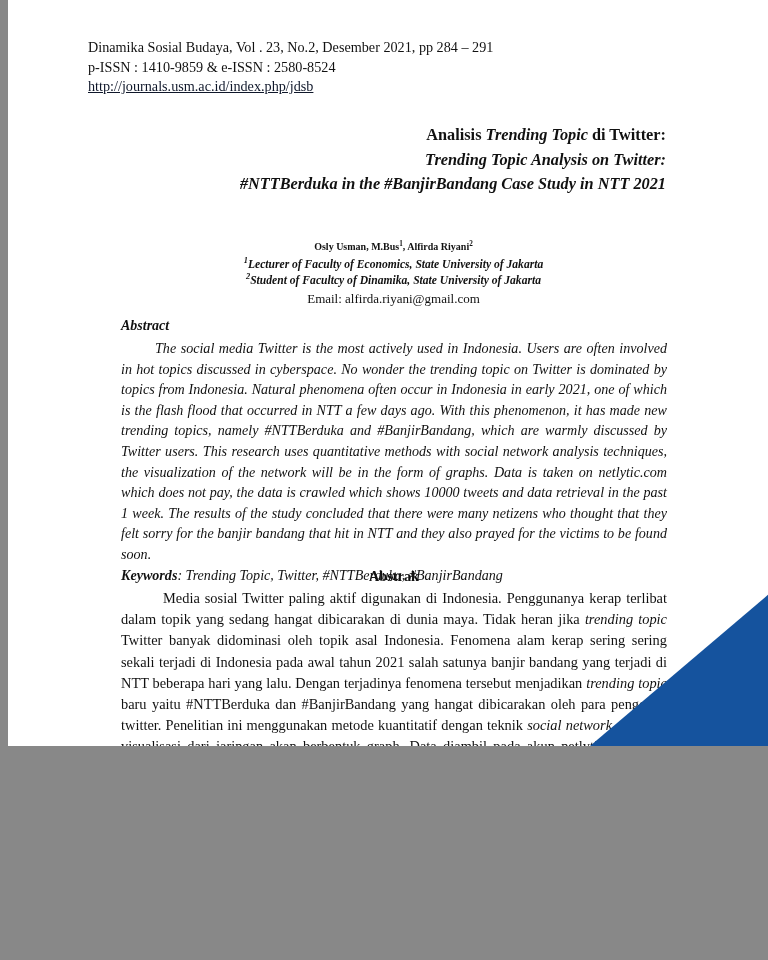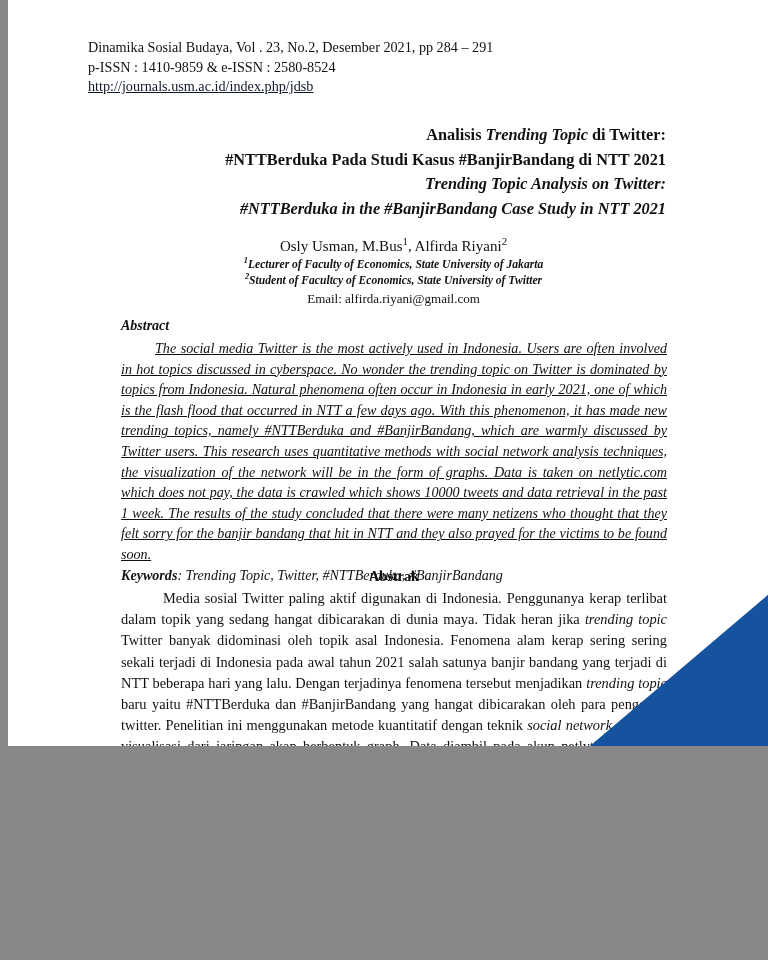--- a/index.html
+++ b/index.html
@@ -49,22 +49,22 @@
 
   
   .authors {
     position: absolute;
     left: 113px;
     top: 236px;
     width: 545px;
     text-align: center;
   }
   .author-names {
-    font-weight: normal;
-    font-size: 15px;
+    font-weight: bold;
+    font-size: 10px;
     line-height: 21px;
   }
   .affil {
     font-style: italic;
     font-weight: bold;
     font-size: 11.6px;
     line-height: 15.5px;
   }
   .email {
     font-size: 13px;
@@ -87,21 +87,20 @@
     top: 316px;
     width: 546px;
   }
   .abstract-body {
     font-style: italic;
     font-size: 14.1px;
     line-height: 20.6px;
     text-align: justify;
     text-indent: 34px;
     margin-top: 2px;
-    text-decoration: underline;
   }
   .keywords-line {
     font-style: italic;
     font-size: 14.1px;
     line-height: 20.6px;
     text-align: left;
   }
   .keywords-line b { font-weight: bold; font-style: italic; }
 
   
@@ -159,29 +158,28 @@
 <div class="page">
 
   <div class="journal-header">
     <div>Dinamika Sosial Budaya, Vol . 23, No.2, Desember 2021, pp 284 – 291</div>
     <div>p-ISSN : 1410-9859 &amp; e-ISSN : 2580-8524</div>
     <div><a class="journal-url" href="#">http://journals.usm.ac.id/index.php/jdsb</a></div>
   </div>
 
   <div class="title-block">
     <div><span>Analisis </span><span class="ital">Trending Topic</span><span> di Twitter:</span></div>
-    <div>#NTTBerduka Pada Studi Kasus #BanjirBandang di NTT 2021</div>
     <div class="title-en">Trending Topic Analysis on Twitter:</div>
     <div class="title-en">#NTTBerduka in the #BanjirBandang Case Study in NTT 2021</div>
   </div>
 
   <div class="authors">
     <div class="author-names"><span>Osly Usman, M.Bus</span><sup>1</sup><span>, Alfirda Riyani</span><sup>2</sup></div>
     <div class="affil"><sup>1</sup><span>Lecturer of Faculty of Economics, State University of Jakarta</span></div>
-    <div class="affil"><sup>2</sup><span>Student of Facultcy of Economics, State University of Twitter</span></div>
+    <div class="affil"><sup>2</sup><span>Student of Facultcy of Dinamika, State University of Jakarta</span></div>
     <div class="email">Email: alfirda.riyani@gmail.com</div>
   </div>
 
   <div class="abstract-section">
     <div class="abstract-heading">Abstract</div>
     <div class="abstract-body">The social media Twitter is the most actively used in Indonesia. Users are often involved in hot topics discussed in cyberspace. No wonder the trending topic on Twitter is dominated by topics from Indonesia. Natural phenomena often occur in Indonesia in early 2021, one of which is the flash flood that occurred in NTT a few days ago. With this phenomenon, it has made new trending topics, namely #NTTBerduka and #BanjirBandang, which are warmly discussed by Twitter users. This research uses quantitative methods with social network analysis techniques, the visualization of the network will be in the form of graphs. Data is taken on netlytic.com which does not pay, the data is crawled which shows 10000 tweets and data retrieval in the past 1 week. The results of the study concluded that there were many netizens who thought that they felt sorry for the banjir bandang that hit in NTT and they also prayed for the victims to be found soon.</div>
     <div class="keywords-line"><b>Keywords</b><span>: Trending Topic, Twitter, #NTTBerduka, #BanjirBandang</span></div>
   </div>
 
   <div class="abstrak-section">

